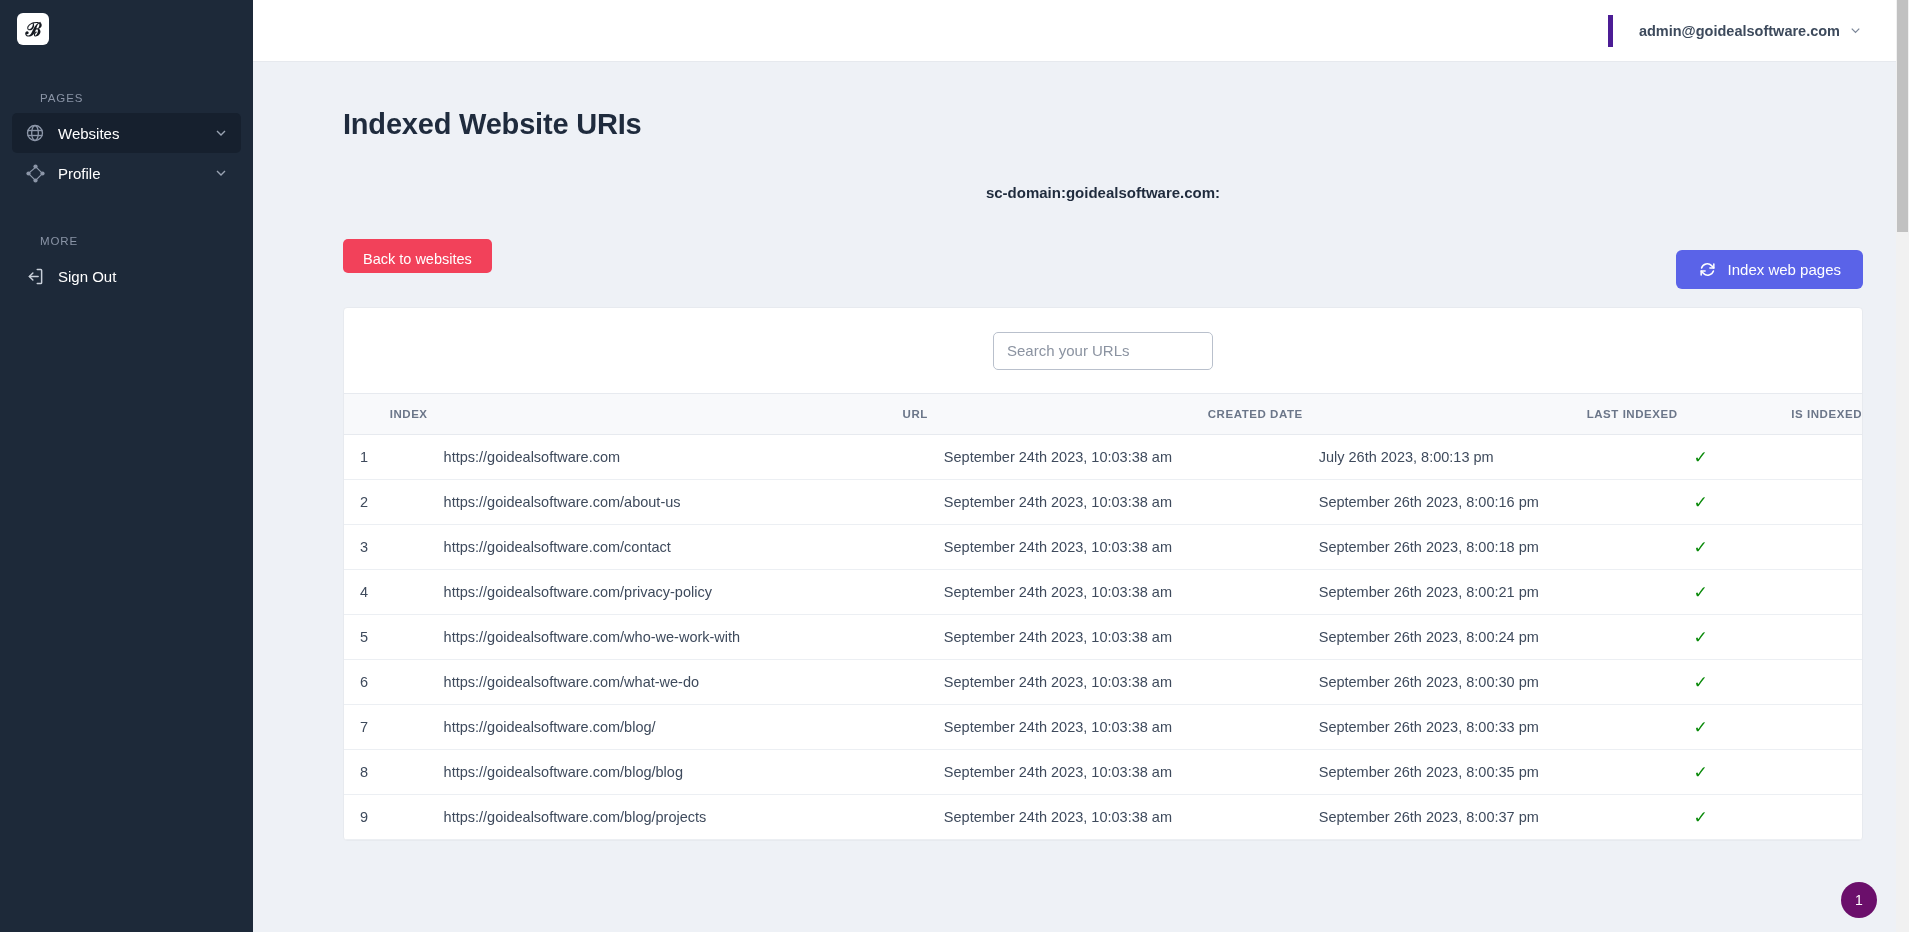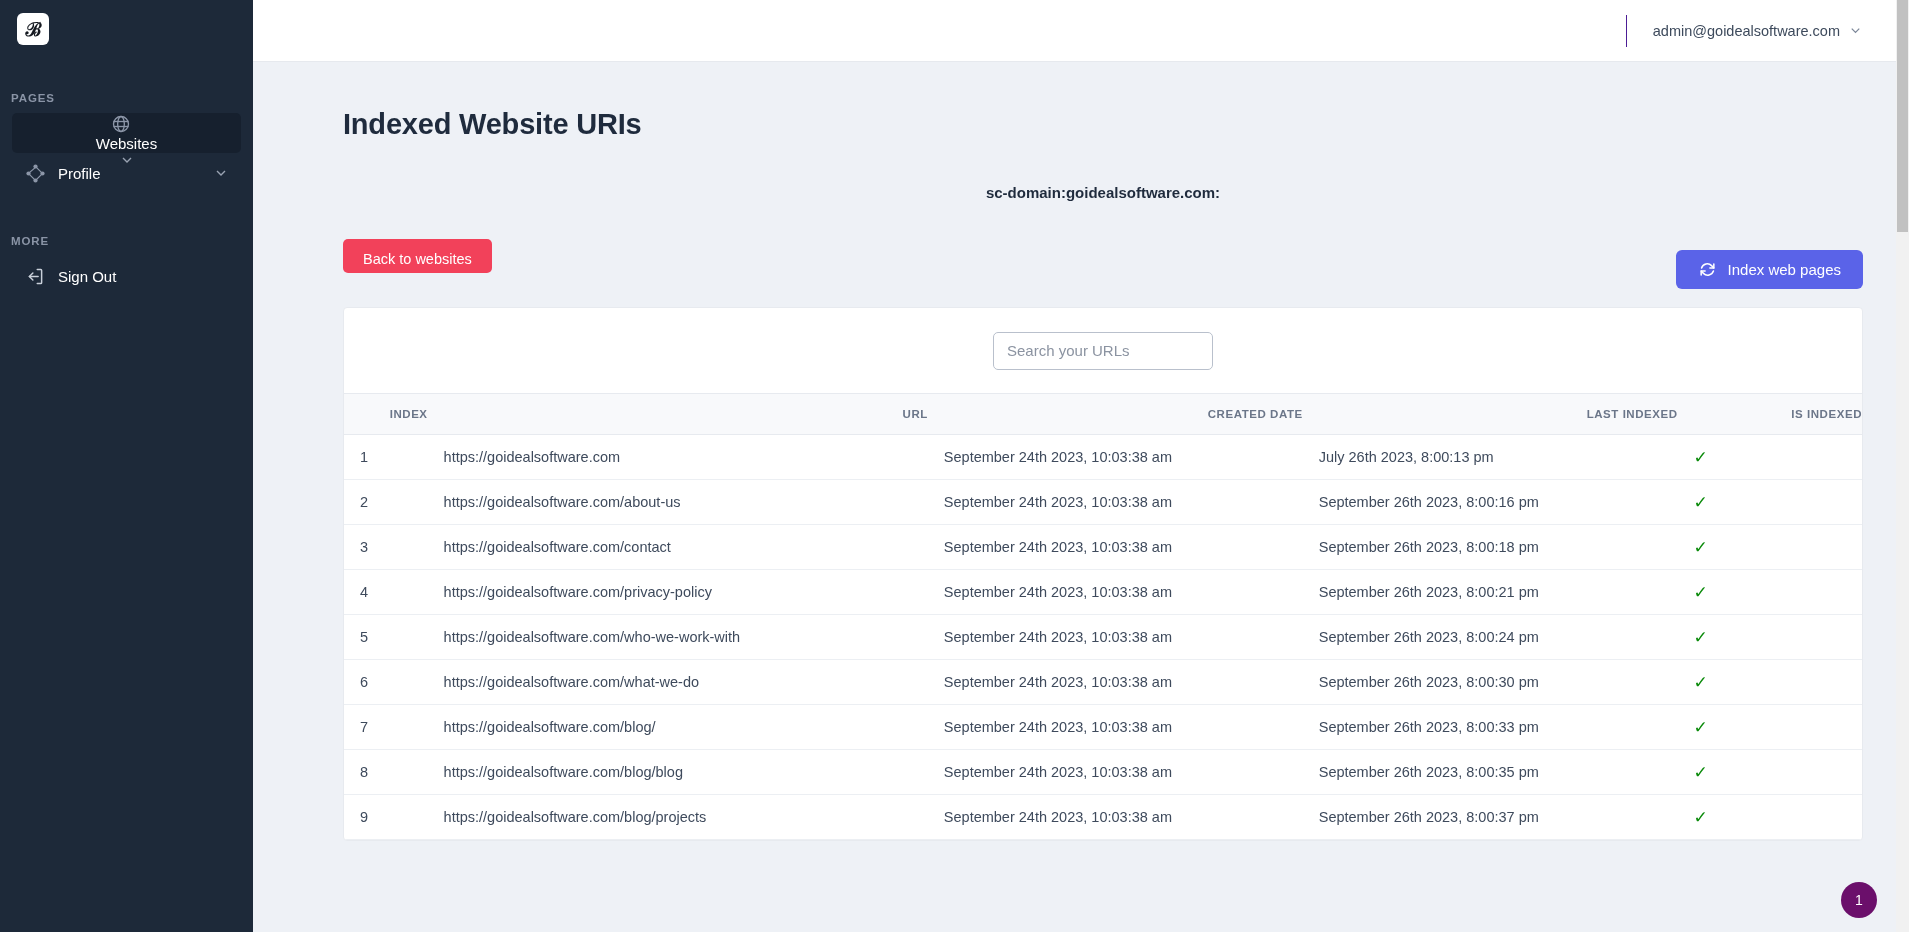--- a/index.html
+++ b/index.html
@@ -45,42 +45,41 @@
     font-size: 19px;
     color: #14181f;
     line-height: 1;
     letter-spacing: -1px;
   }
 
   .nav-section-label {
     color: #8a94a6;
     font-size: 11.5px;
     letter-spacing: 0.9px;
-    font-weight: 700;
-    padding-left: 11px;
+    font-weight: 400;
+    padding-left: 40px;
     margin-top: 47px;
     margin-bottom: 9px;
   }
   .nav-section-label.more { margin-top: 42px; }
 
   .nav-item {
     display: flex;
     align-items: center;
     height: 40px;
     margin: 0 12px 0 12px;
     padding: 0 12px 0 12px;
     border-radius: 5px;
     color: #ffffff;
     font-size: 15px;
     cursor: pointer;
     position: relative;
   }
   .nav-item.active {
     background: #16202e;
-    flex-direction: column;
   }
   .nav-item .nav-icon {
     width: 22px;
     height: 22px;
     flex: 0 0 22px;
     display: flex;
     align-items: center;
     justify-content: center;
     margin-right: 12px;
     color: #8c96a8;
@@ -116,24 +115,24 @@
     align-items: center;
     justify-content: flex-end;
     padding-right: 46px;
     flex: 0 0 62px;
   }
   .account {
     display: flex;
     align-items: center;
     height: 32px;
     padding-left: 26px;
-    border-left: 1px solid #4c1d95;
+    border-left: 5px solid #4c1d95;
     color: #3d4a5c;
     font-size: 14.5px;
-    font-weight: 400;
+    font-weight: 700;
     cursor: pointer;
   }
   .account .caret {
     margin-left: 8px;
     color: #7b8698;
     display: flex;
     align-items: center;
   }
 
   .content {

